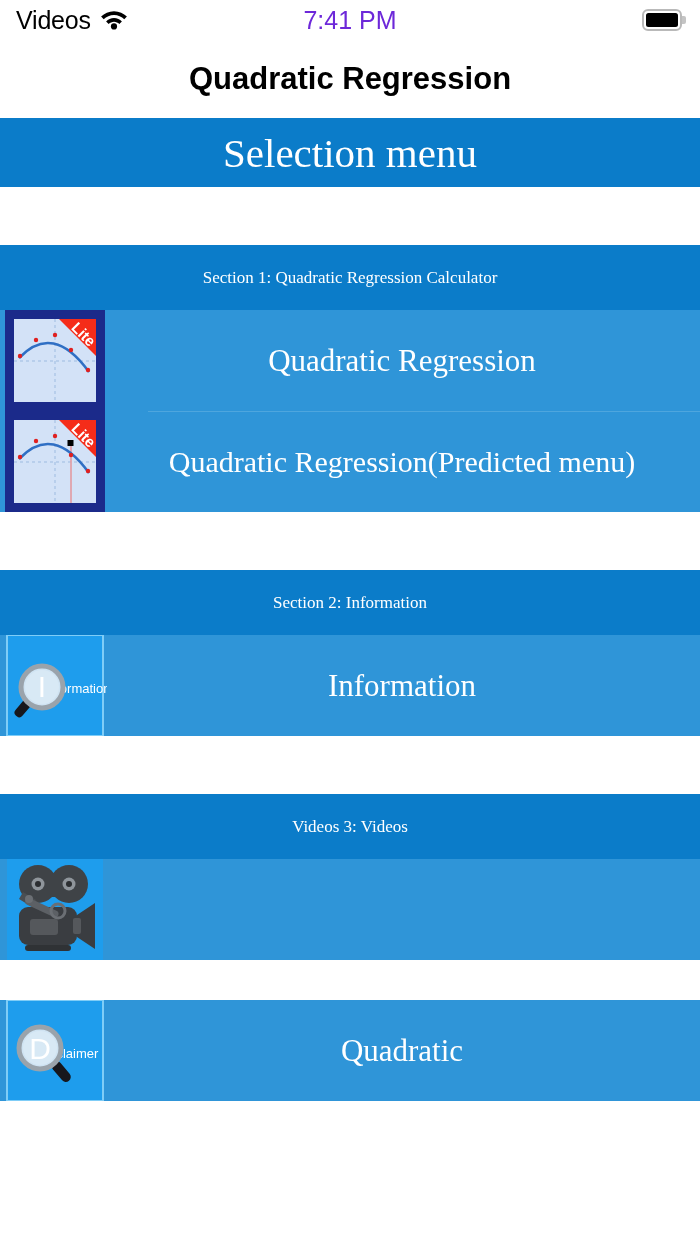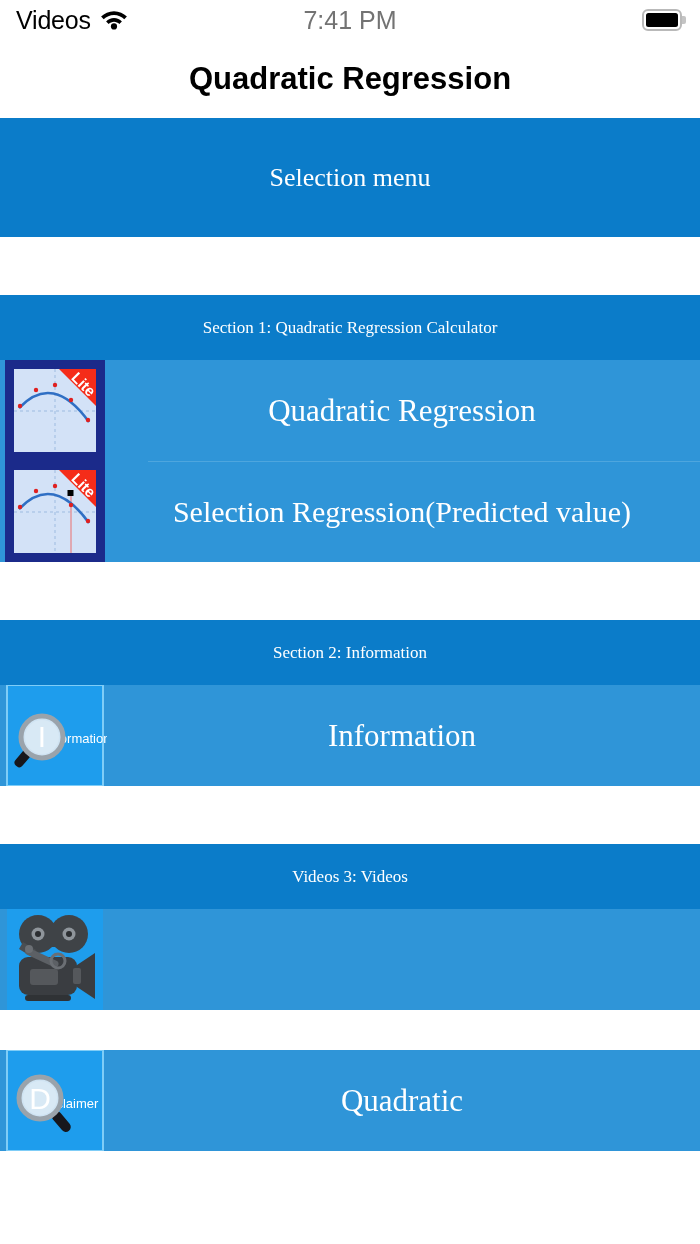--- a/index.html
+++ b/index.html
@@ -14,41 +14,41 @@
   
   .statusbar {
     position:relative; height:40px; width:100%;
     display:flex; align-items:center;
     font-family:"Liberation Sans","DejaVu Sans",sans-serif;
   }
   .sb-left { position:absolute; left:16px; top:0; height:40px; display:flex; align-items:center; gap:8px; }
   .sb-carrier { font-size:25px; color:#000; letter-spacing:-0.2px; }
   .sb-center { position:absolute; left:0; right:0; top:0; height:40px;
                display:flex; align-items:center; justify-content:center; }
-  .sb-time { font-size:25px; color:#737373; font-weight:500; }
+  .sb-time { font-size:25px; color:#6d28d9; font-weight:500; }
   .sb-right { position:absolute; right:14px; top:0; height:40px; display:flex; align-items:center; }
   .battery { position:relative; width:44px; height:22px; }
   .battery .shell { position:absolute; left:0; top:0; width:40px; height:22px;
                     border:2.5px solid #b9b9b9; border-radius:6px; background:#fff; }
   .battery .fill  { position:absolute; left:4px; top:4px; width:32px; height:14px;
                     background:#000; border-radius:2.5px; }
   .battery .cap   { position:absolute; right:0px; top:7px; width:4px; height:8px;
                     background:#c4c4c4; border-radius:0 2px 2px 0; }
 
   
   .navbar { height:78px; display:flex; align-items:center; justify-content:center; background:#fff; }
   .navtitle { font-family:"Liberation Sans","DejaVu Sans",sans-serif;
               font-size:31px; font-weight:bold; color:#000; letter-spacing:0px; }
 
   
   .bar-header {
     width:100%; background:#0b7cc9; color:#fff;
     display:flex; align-items:center; justify-content:center; text-align:center;
   }
-  .selection-menu { height:119px; font-size:26px; }
+  .selection-menu { height:69px; font-size:41px; }
   .section-head   { height:65px; font-size:17px;margin-top:18px; }
 
   .gap { height:40px; background:#fff; width:100%; }
 
   
   .row {
     position:relative; width:100%; background:#2f95d8;
     display:flex; align-items:center;
     height:101px;
   }
@@ -134,21 +134,21 @@
         <circle cx="17" cy="46" r="2.2" fill="#e02020"></circle>
         <circle cx="33" cy="30" r="2.2" fill="#e02020"></circle>
         <circle cx="52" cy="25" r="2.2" fill="#e02020"></circle>
         <circle cx="68" cy="44" r="2.2" fill="#e02020"></circle>
         <circle cx="85" cy="60" r="2.2" fill="#e02020"></circle>
         <rect x="64.5" y="29" width="6" height="6" fill="#000"></rect>
         <path d="M56 9 L93 9 L93 46 Z" fill="#f52c19"></path>
         <text x="77" y="28" fill="#ffffff" font-family="Liberation Sans, sans-serif" font-size="15" font-weight="bold" text-anchor="middle" transform="rotate(45 77 28)">Lite</text>
       </svg>
     </div>
-    <div class="row-label sm">Selection Regression(Predicted value)</div>
+    <div class="row-label sm">Quadratic Regression(Predicted menu)</div>
   </div>
 
   <div class="gap"></div>
 
   <div class="bar-header section-head">Section 2:  Information</div>
 
   <div class="row">
     <div class="row-thumb">
       <svg class="icn" viewBox="0 0 104 101">
         <rect x="4" y="0" width="96" height="101" fill="#1e9ded"></rect>

